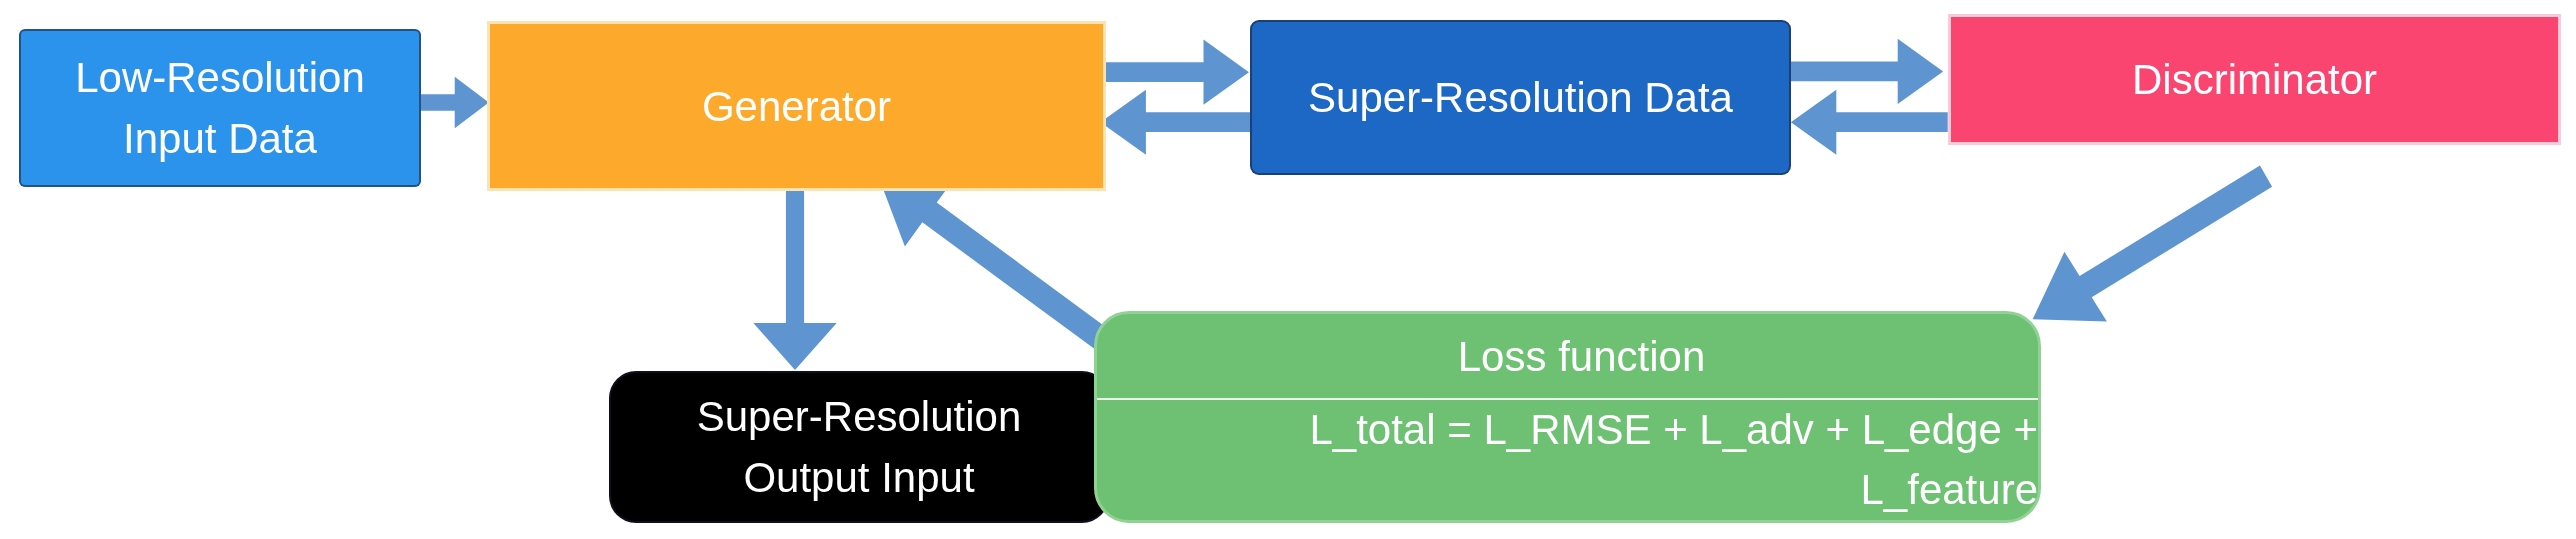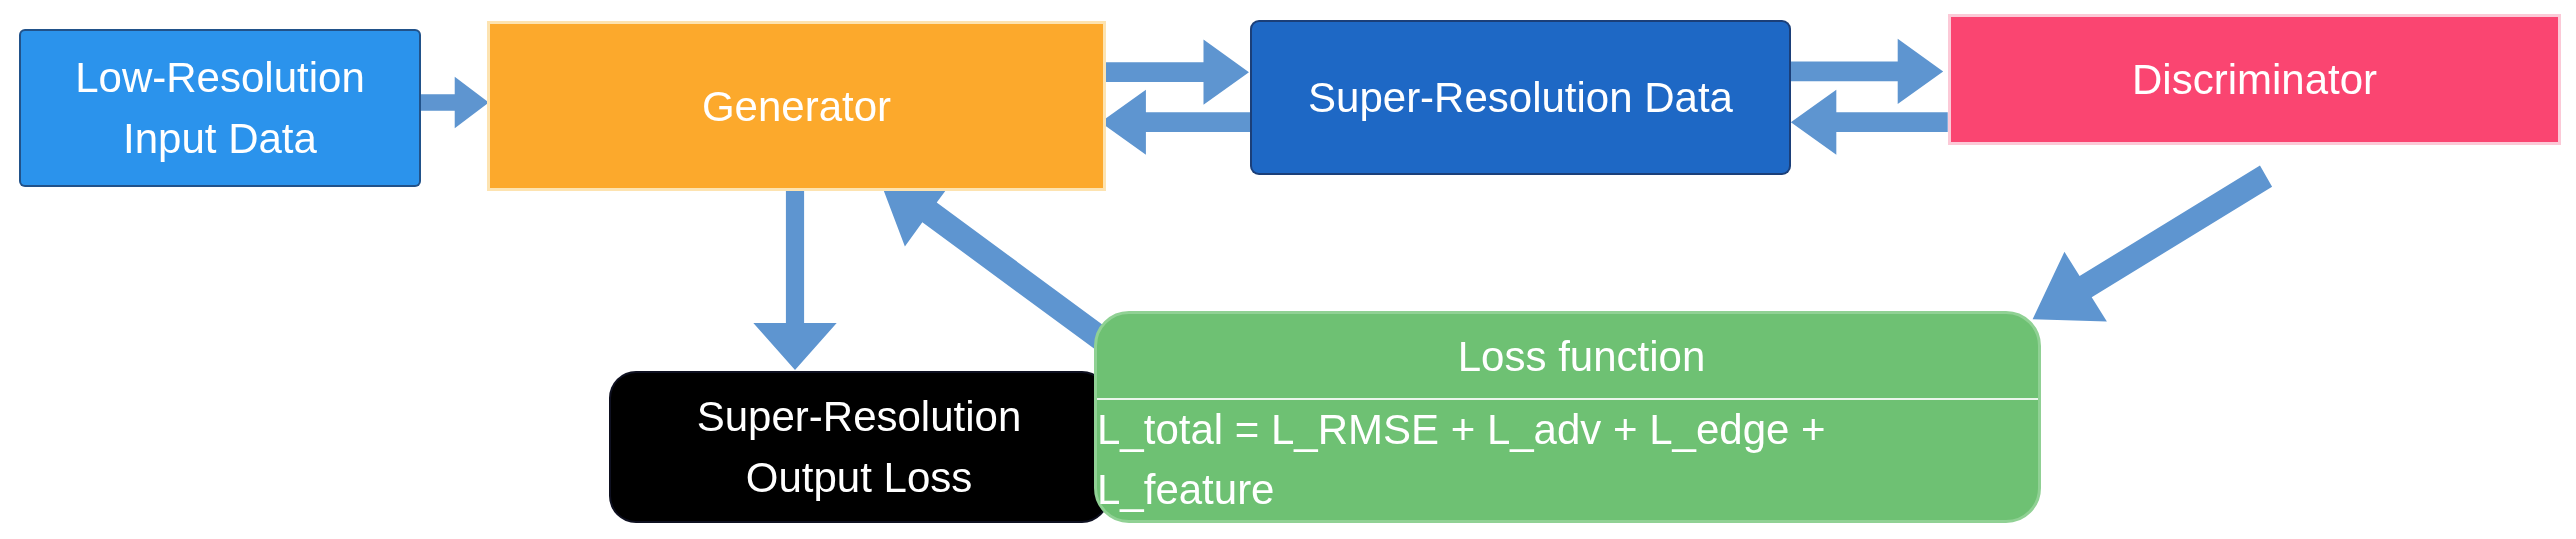--- a/index.html
+++ b/index.html
@@ -51,21 +51,21 @@
   }
   .loss-header{
     width:100%;height:86px;
     display:flex;align-items:center;justify-content:center;padding-left:28px;
   }
   .loss-divider{
     width:100%;height:0;border-top:2.3px solid #EAF6EB;
   }
   .loss-body{
     flex:1;width:100%;
-    display:flex;flex-direction:column;align-items:flex-start;justify-content:center;
+    display:flex;flex-direction:column;align-items:flex-end;justify-content:center;
     line-height:60px;
   }
   .lbl-line{display:block;}
 </style>
 </head>
 <body>
 
 <div id="canvas">
 
   <svg id="arrow-layer" width="2576" height="540" viewBox="0 0 3399 712">
@@ -99,21 +99,21 @@
   <div class="node node-srdata">
     <span class="lbl-line">Super-Resolution Data</span>
   </div>
 
   <div class="node node-discriminator">
     <span class="lbl-line">Discriminator</span>
   </div>
 
   <div class="node node-sroutput">
     <span class="lbl-line">Super-Resolution</span>
-    <span class="lbl-line">Output Loss</span>
+    <span class="lbl-line">Output Input</span>
   </div>
 
   <div class="node node-loss">
     <div class="loss-header">
       <span>Loss function</span>
     </div>
     <div class="loss-divider"></div>
     <div class="loss-body">
       <span class="lbl-line">L_total = L_RMSE + L_adv + L_edge +</span>
       <span class="lbl-line">L_feature</span>

